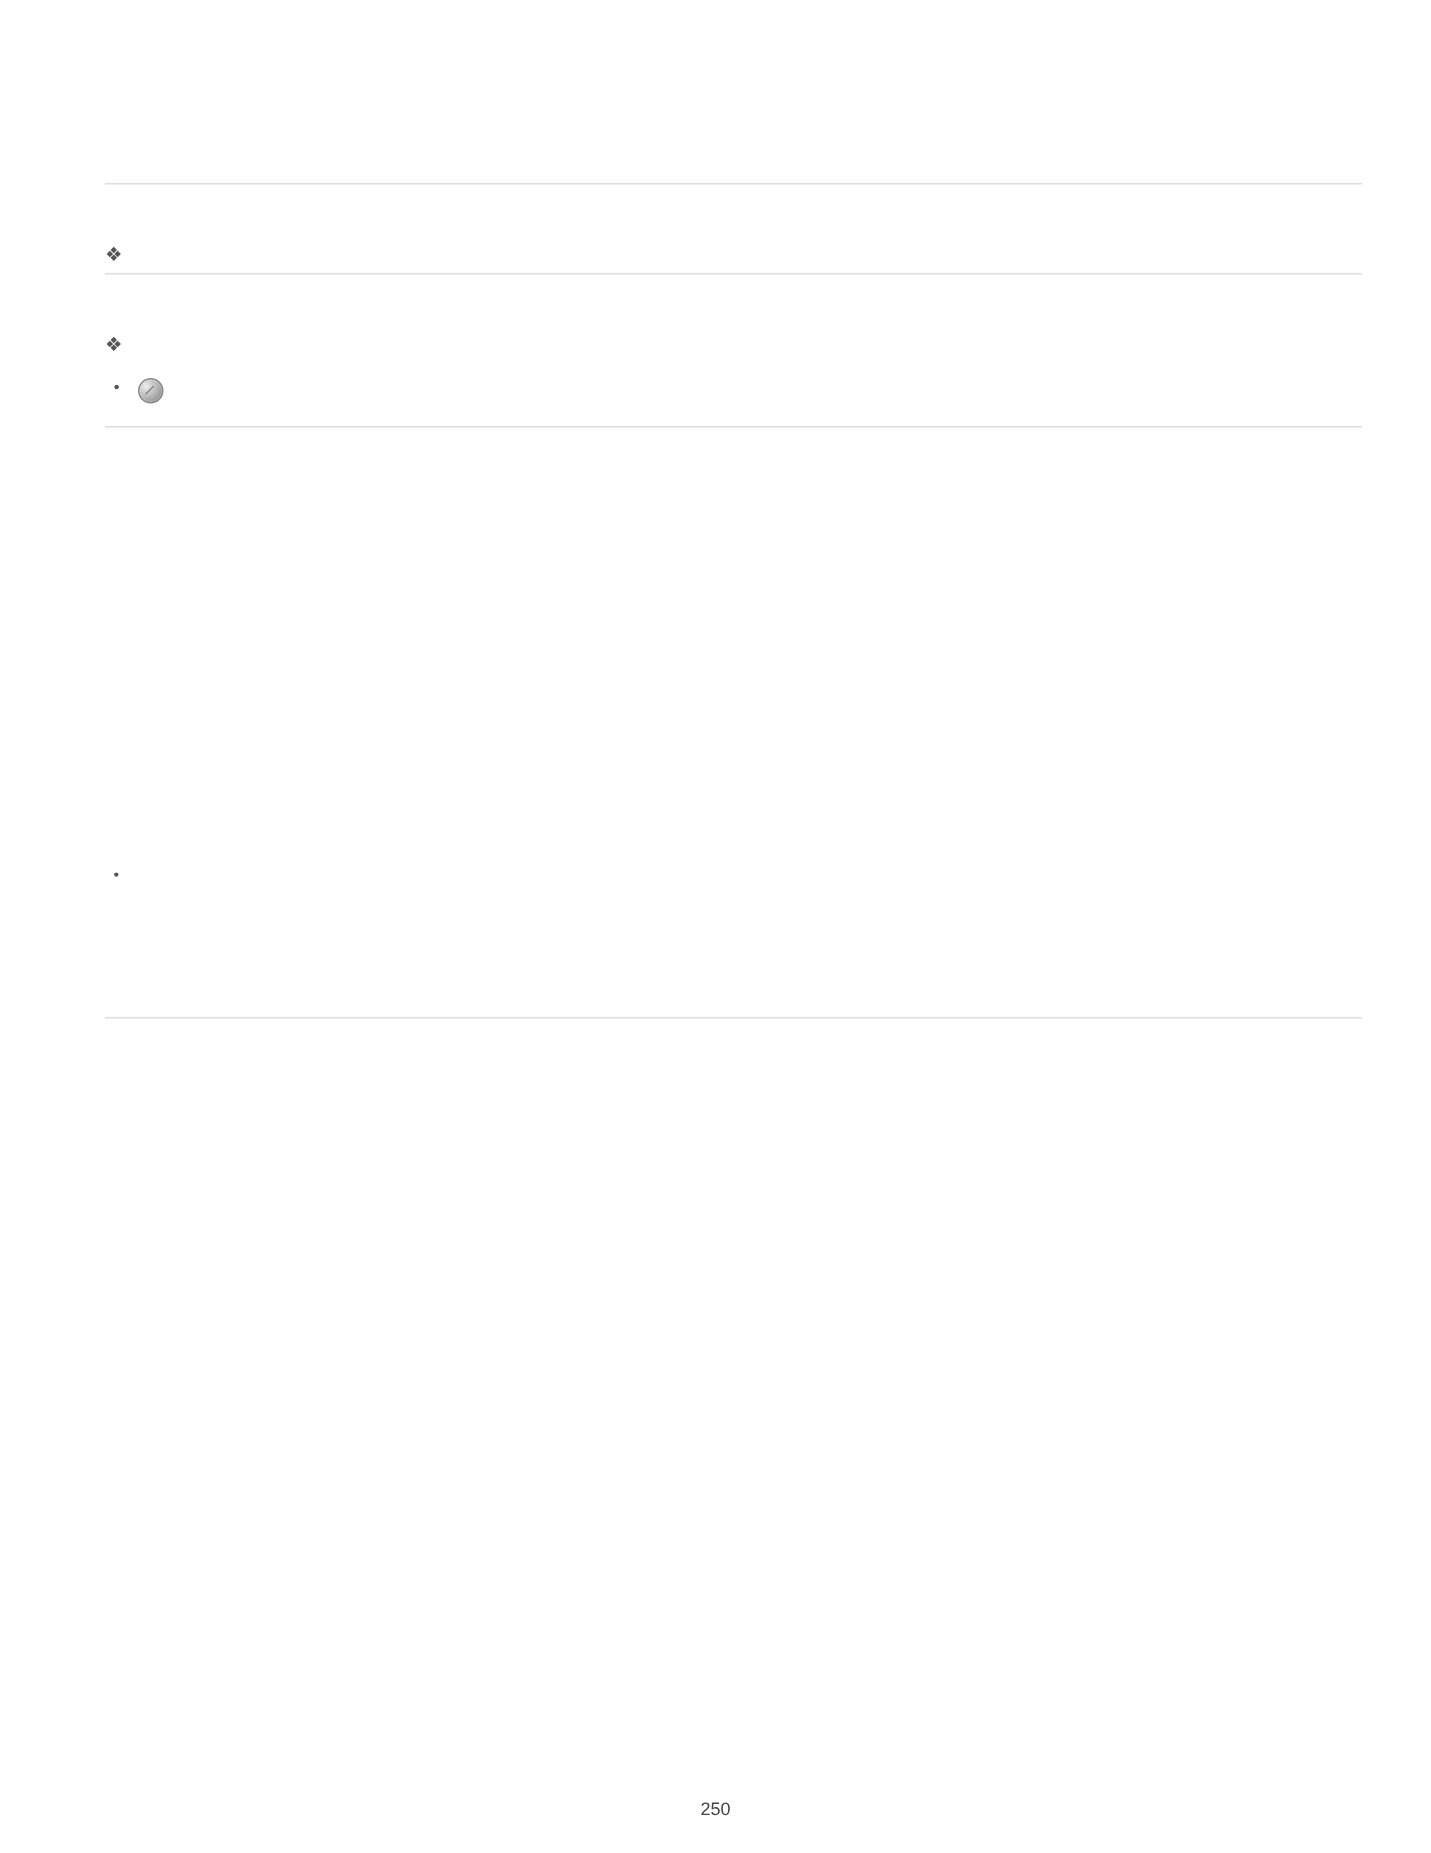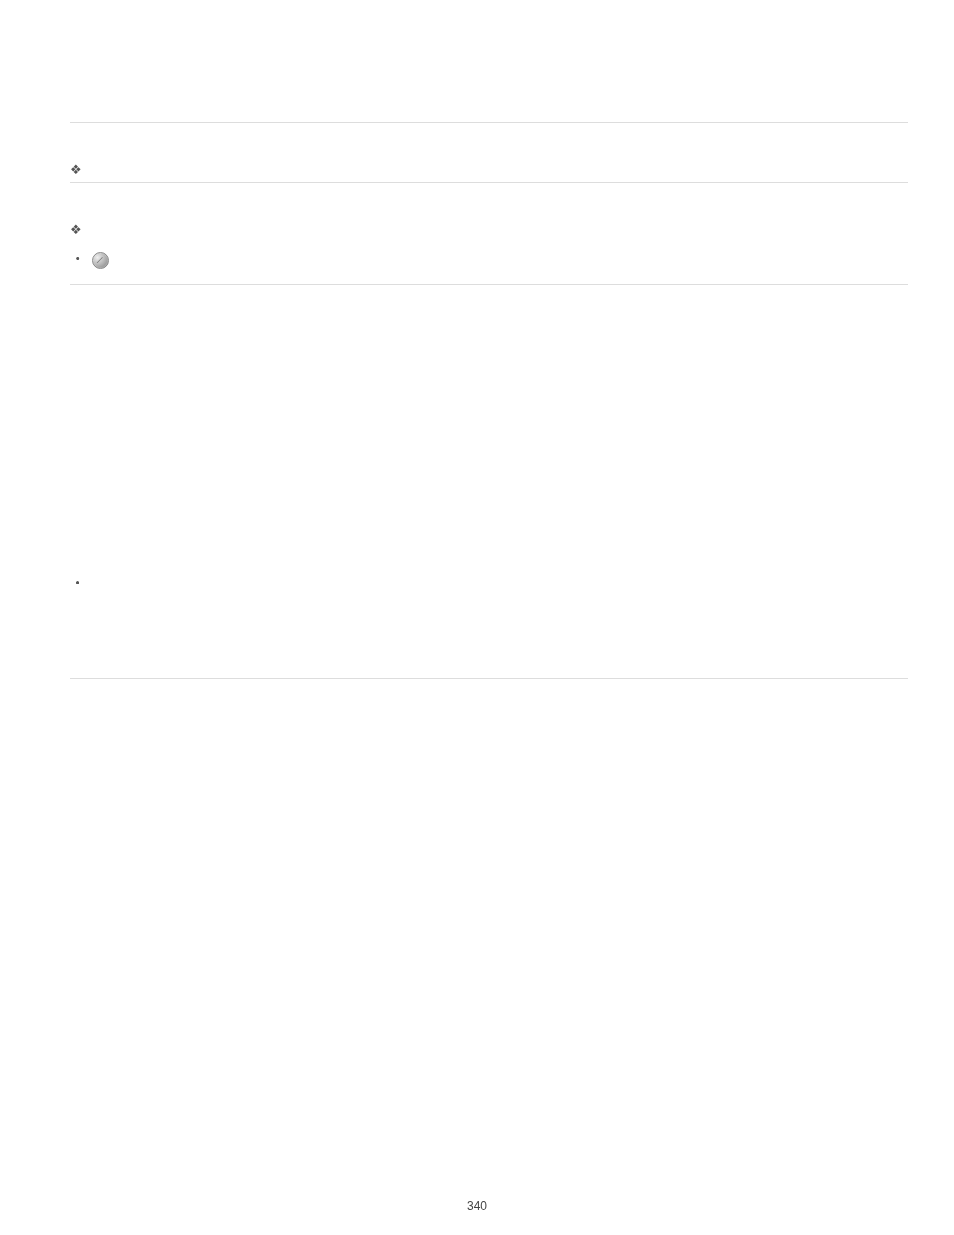--- a/index.html
+++ b/index.html
@@ -174,14 +174,14 @@
         <span></span>
       </li>
     </ul>
 
     <div class="gap-after-mini"></div>
 
     <hr class="hr">
 
   </div>
 
-  <div class="page-number">340</div>
+  <div class="page-number">250</div>
 </div>
 
 </body></html>

